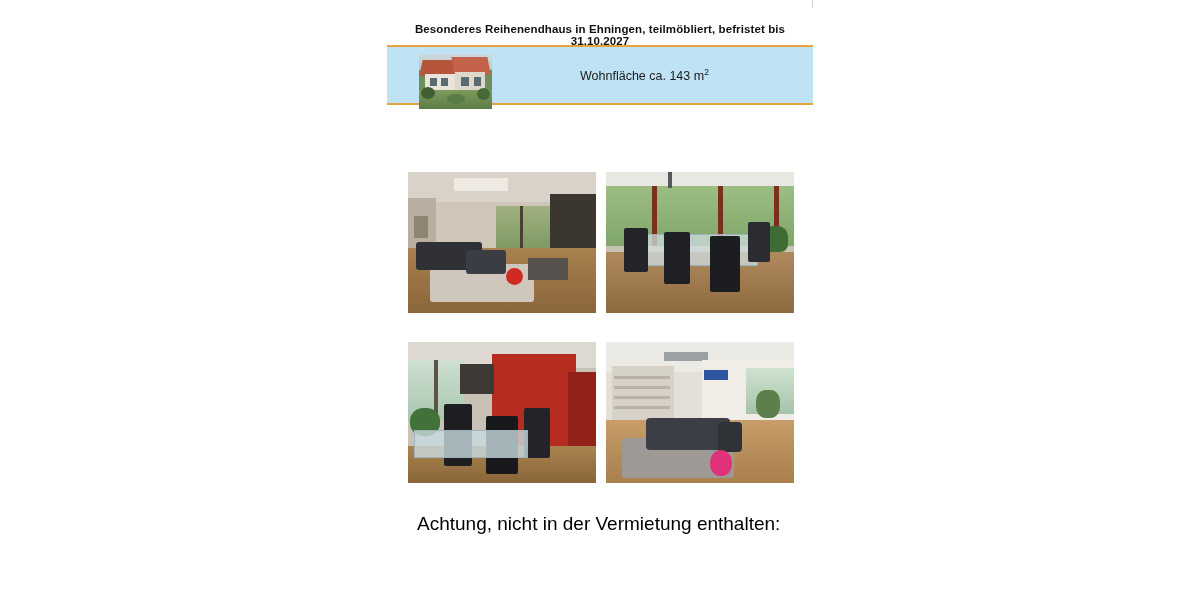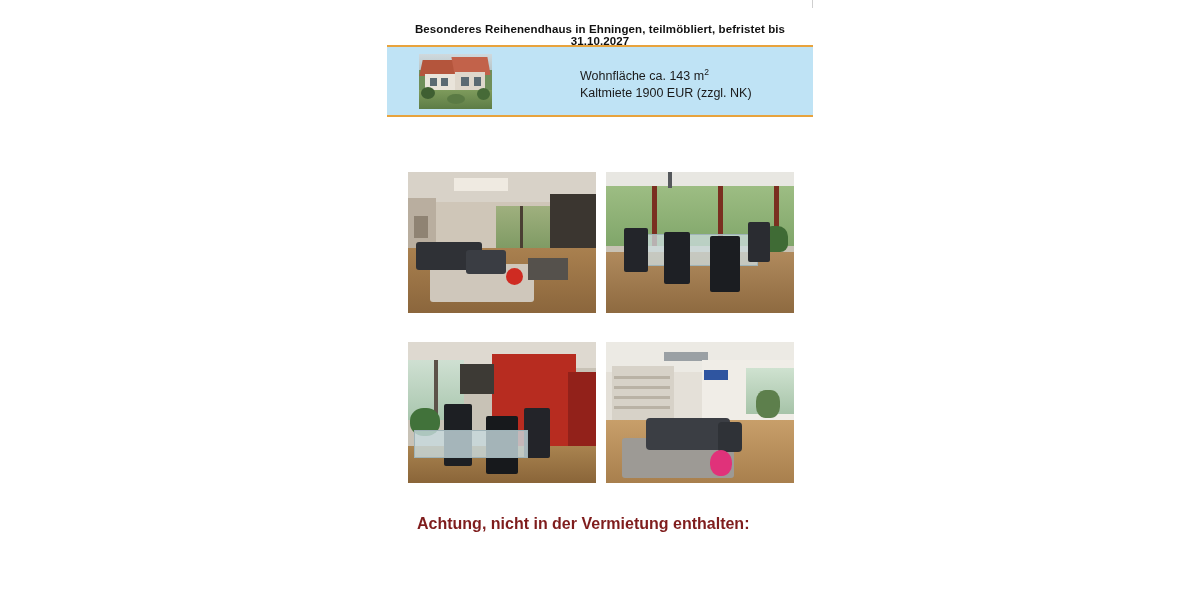--- a/index.html
+++ b/index.html
@@ -46,21 +46,21 @@
     font-size: 11.5px;
     font-weight: bold;
     color: #111111;
     letter-spacing: 0.1px;
   }
   .info-band {
     position: absolute;
     left: 0;
     top: 37px;
     width: 426px;
-    height: 72px;
+    height: 60px;
     background: #bfe3f5;
     border-top: 2px solid #e8a33d;
     border-bottom: 2px solid #e8a33d;
     box-sizing: border-box;
   }
   .thumb {
     position: absolute;
     left: 32px;
     top: 7px;
     width: 73px;
@@ -130,24 +130,23 @@
   }
   .photo {
     position: absolute;
     overflow: hidden;
   }
   .caption {
     position: absolute;
     left: 30px;
     top: 507px;
     width: 390px;
-    font-size: 16px;
+    font-size: 19px;
     line-height: 18px;
-    color: #7f1d1d;
-    font-weight: bold;
+    color: #000000;
   }
 
   
   .p1 { left: 21px; top: 164px; width: 188px; height: 141px; background:#8d7f6e; }
   .p1 .ceil { position:absolute; left:0; top:0; width:188px; height:34px; background:#d8d2c8; }
   .p1 .ceilpanel { position:absolute; left:46px; top:6px; width:54px; height:13px; background:#efeae1; }
   .p1 .backwall { position:absolute; left:0; top:30px; width:188px; height:46px; background:#cfc6b8; }
   .p1 .wleft { position:absolute; left:0; top:26px; width:28px; height:60px; background:#b9ae9f; }
   .p1 .window { position:absolute; left:88px; top:34px; width:54px; height:44px; background:linear-gradient(#9fb07e,#7e9a63); }
   .p1 .winframe { position:absolute; left:112px; top:34px; width:3px; height:44px; background:#4a3f33; }
@@ -232,21 +231,20 @@
         <div class="win" style="left:42px; top:23px; width:8px; height:9px;"></div>
         <div class="win" style="left:55px; top:23px; width:7px; height:9px;"></div>
         <div class="lawn"></div>
         <div class="bush" style="left:2px; top:33px; width:14px; height:12px; background:#3f5f32;"></div>
         <div class="bush" style="left:58px; top:34px; width:13px; height:12px; background:#466a37;"></div>
         <div class="bush" style="left:28px; top:40px; width:18px; height:10px; background:#5a7a44;"></div>
       </div>
 
       <div class="info-text">
         <div><span>Wohnfläche ca. 143 m</span><sup>2</sup></div>
-        <div>Kaltmiete 1900 EUR (zzgl. NK)</div>
       </div>
 
     </div>
 
 
     <div class="photo p1">
       <div class="ceil"></div>
         <div class="ceilpanel"></div>
         <div class="backwall"></div>
       <div class="wleft"></div>

